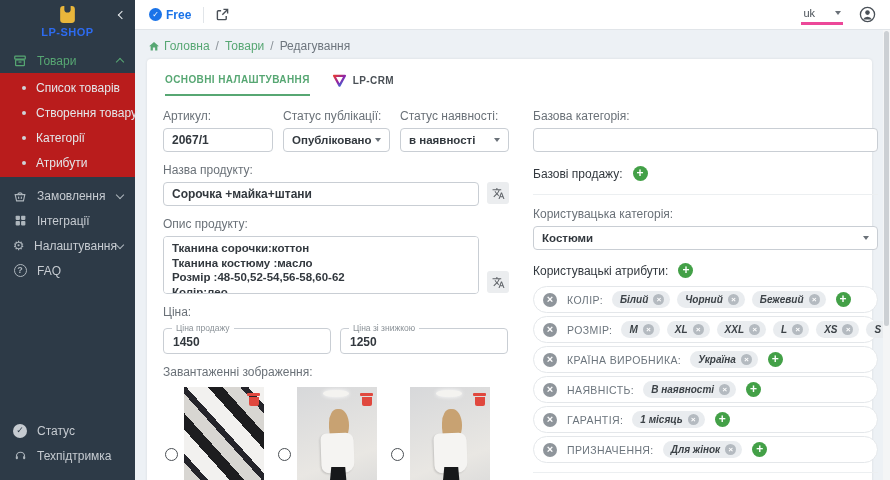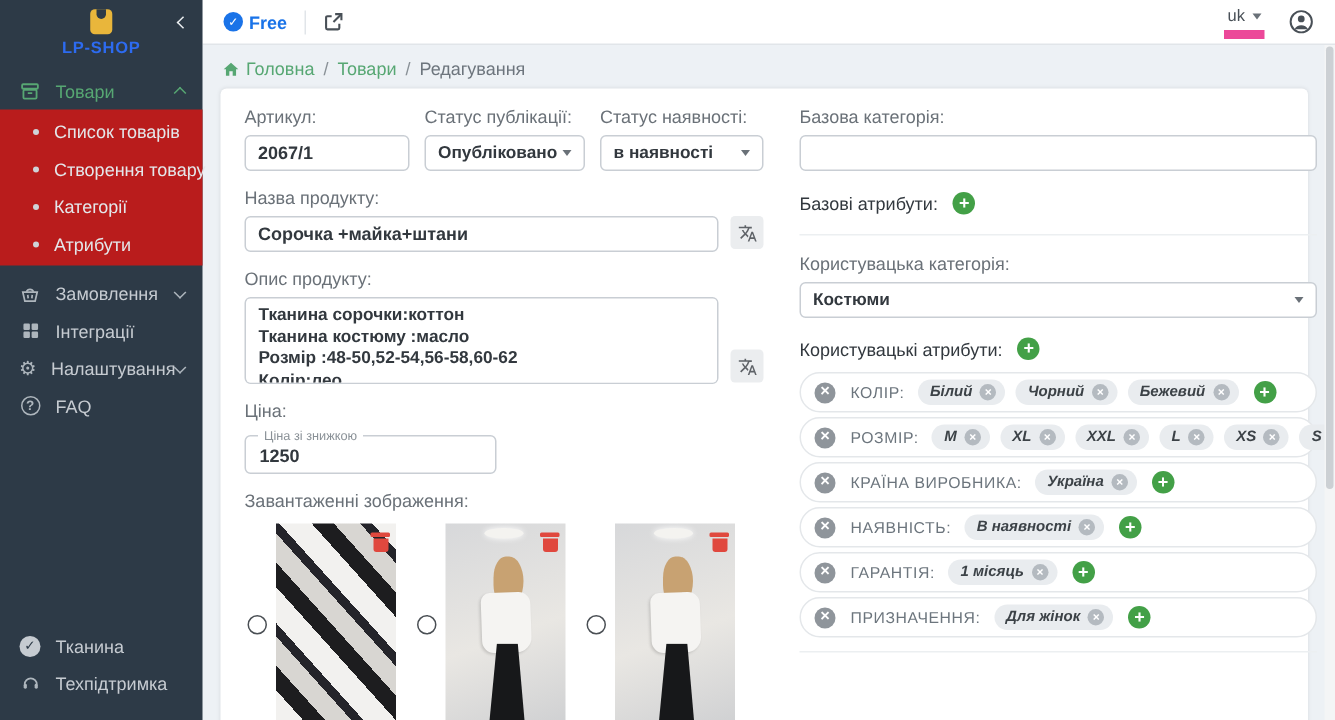--- a/index.html
+++ b/index.html
@@ -31,21 +31,21 @@
   .q-icon { border:1.4px solid #aeb6bd; color:#aeb6bd; width:13px; height:13px; }
   .check-icon { background:#c6cbd1; color:#2d3a47; }
 
   
   .topbar { position:absolute; left:135px; top:0; width:755px; height:30px; background:#fff; border-bottom:1px solid #e1e5e9; display:flex; align-items:center; padding:0 14px; }
   .plan-badge { display:flex; align-items:center; gap:4px; color:#1a73e8; font-weight:bold; font-size:12px; cursor:pointer; }
   .verified-icon { display:inline-flex; width:13px; height:13px; border-radius:50%; background:#1a73e8; color:#fff; font-size:8px; align-items:center; justify-content:center; font-weight:bold; }
   .tb-divider { width:1px; height:16px; background:#e1e5e9; margin:0 12px; }
   .open-new { color:#495057; display:flex; cursor:pointer; }
   .tb-right { margin-left:auto; display:flex; align-items:center; gap:16px; }
-  .lang-select { display:flex; align-items:center; gap:5px; font-size:11px; color:#495057; border-bottom:6px solid #ec4899; padding:2px 2px 3px; cursor:pointer; }
+  .lang-select { display:flex; align-items:center; gap:20px; font-size:11px; color:#495057; border-bottom:3px solid #ec4899; padding:2px 2px 3px; cursor:pointer; }
   .caret-down { width:0; height:0; border-left:3.5px solid transparent; border-right:3.5px solid transparent; border-top:4px solid #6a7178; }
   .avatar-btn { display:flex; cursor:pointer; color:#495057; }
 
   
   .main { position:absolute; left:135px; top:30px; width:697px; height:450px; }
   .breadcrumb { display:flex; align-items:center; gap:6px; margin:9px 0 0 13px; font-size:12px; }
   .breadcrumb a { color:#57a773; text-decoration:none; display:flex; align-items:center; gap:4px; cursor:pointer; }
   .bc-sep { color:#8a9197; }
   .bc-current { color:#6d757d; }
 
@@ -193,21 +193,21 @@
         </span>
       <span class="mi-label">FAQ</span>
     </div>
   </div>
 
   <div class="sidebar-footer">
     <div class="menu-item">
       <span class="mi-icon">
           <span class="circle-glyph check-icon">✓</span>
         </span>
-      <span class="mi-label">Тканина</span>
+      <span class="mi-label">Статус</span>
     </div>
     <div class="menu-item">
       <span class="mi-icon">
         <svg width="13" height="13" viewBox="0 0 16 16" fill="none" stroke="currentColor" stroke-width="1.4">
             <path d="M3 9 a5 5 0 0 1 10 0"></path>
             <rect x="2.2" y="8.5" width="2.6" height="4" rx="1.2" fill="currentColor" stroke="none"></rect>
             <rect x="11.2" y="8.5" width="2.6" height="4" rx="1.2" fill="currentColor" stroke="none"></rect>
           </svg>
       </span>
       <span class="mi-label">Техпідтримка</span>
@@ -253,20 +253,36 @@
     </a>
     <span class="bc-sep">/</span>
     <a>
         <span>Товари</span>
       </a>
     <span class="bc-sep">/</span>
     <span class="bc-current">Редагування</span>
   </div>
 
   <div class="card">
+    <div class="tabs">
+      <span class="tab active">ОСНОВНІ НАЛАШТУВАННЯ</span>
+      <span class="tab inactive">
+        <svg width="15" height="15" viewBox="0 0 16 16">
+            <defs>
+              <linearGradient id="crmg" x1="0" y1="0" x2="1" y2="1">
+                <stop offset="0" stop-color="#e53935"></stop>
+                <stop offset=".5" stop-color="#8e24aa"></stop>
+                <stop offset="1" stop-color="#1e88e5"></stop>
+              </linearGradient>
+            </defs>
+            <polygon points="2.2,3 13.8,3 8,13.5" fill="none" stroke="url(#crmg)" stroke-width="2.4" stroke-linejoin="round"></polygon>
+          </svg>
+        <span>LP-CRM</span>
+      </span>
+    </div>
 
     <div class="form-grid">
 
       <div class="col-left">
         <div class="fields-row">
           <div class="f-artikul">
             <label class="fld">Артикул:</label>
             <input class="text" type="text" value="2067/1" style="">
           </div>
           <div class="f-pub">
@@ -304,20 +320,24 @@
           <span class="translate-btn">
             <svg width="13" height="13" viewBox="0 0 24 24" fill="#5f6368">
                 <path d="M12.87 15.07l-2.54-2.51.03-.03c1.74-1.94 2.98-4.17 3.71-6.53H17V4h-7V2H8v2H1v1.99h11.17C11.5 7.92 10.44 9.75 9 11.35 8.07 10.32 7.3 9.19 6.69 8h-2c.73 1.63 1.73 3.17 2.98 4.56l-5.09 5.02L4 19l5-5 3.11 3.11.76-2.04zM18.5 10h-2L12 22h2l1.12-3h4.75L21 22h2l-4.5-12zm-2.62 7l1.62-4.33L19.12 17h-3.24z"></path>
               </svg>
           </span>
         </div>
 
         <label class="fld mt" style="margin-bottom:0">Ціна:</label>
         <div class="price-row">
           <div class="price-box">
+            <span class="price-float">Ціна продажу</span>
+            <div class="price-val">1450</div>
+          </div>
+          <div class="price-box">
             <span class="price-float">Ціна зі знижкою</span>
             <div class="price-val">1250</div>
           </div>
         </div>
 
         <label class="fld mt">Завантаженні зображення:</label>
         <div class="img-grid">
             <div class="img-cell">
               <input type="radio" name="main-image" class="radio" style="">
               <div class="thumb v-close">
@@ -345,21 +365,21 @@
               </div>
             </div>
           </div>
       </div>
 
       <div class="col-right">
         <label class="fld" style="margin-top:8px">Базова категорія:</label>
         <input class="text" type="text" value="" style="">
 
         <div class="attr-add-row">
-          <span class="fld" style="margin:0">Базові атрибути:</span>
+          <span class="fld" style="margin:0">Базові продажу:</span>
           <span class="plus-btn"></span>
         </div>
         <div class="divider"></div>
 
         <label class="fld">Користувацька категорія:</label>
         <div class="select">
           <span>Костюми</span>
           <span class="caret-down"></span>
         </div>
 

